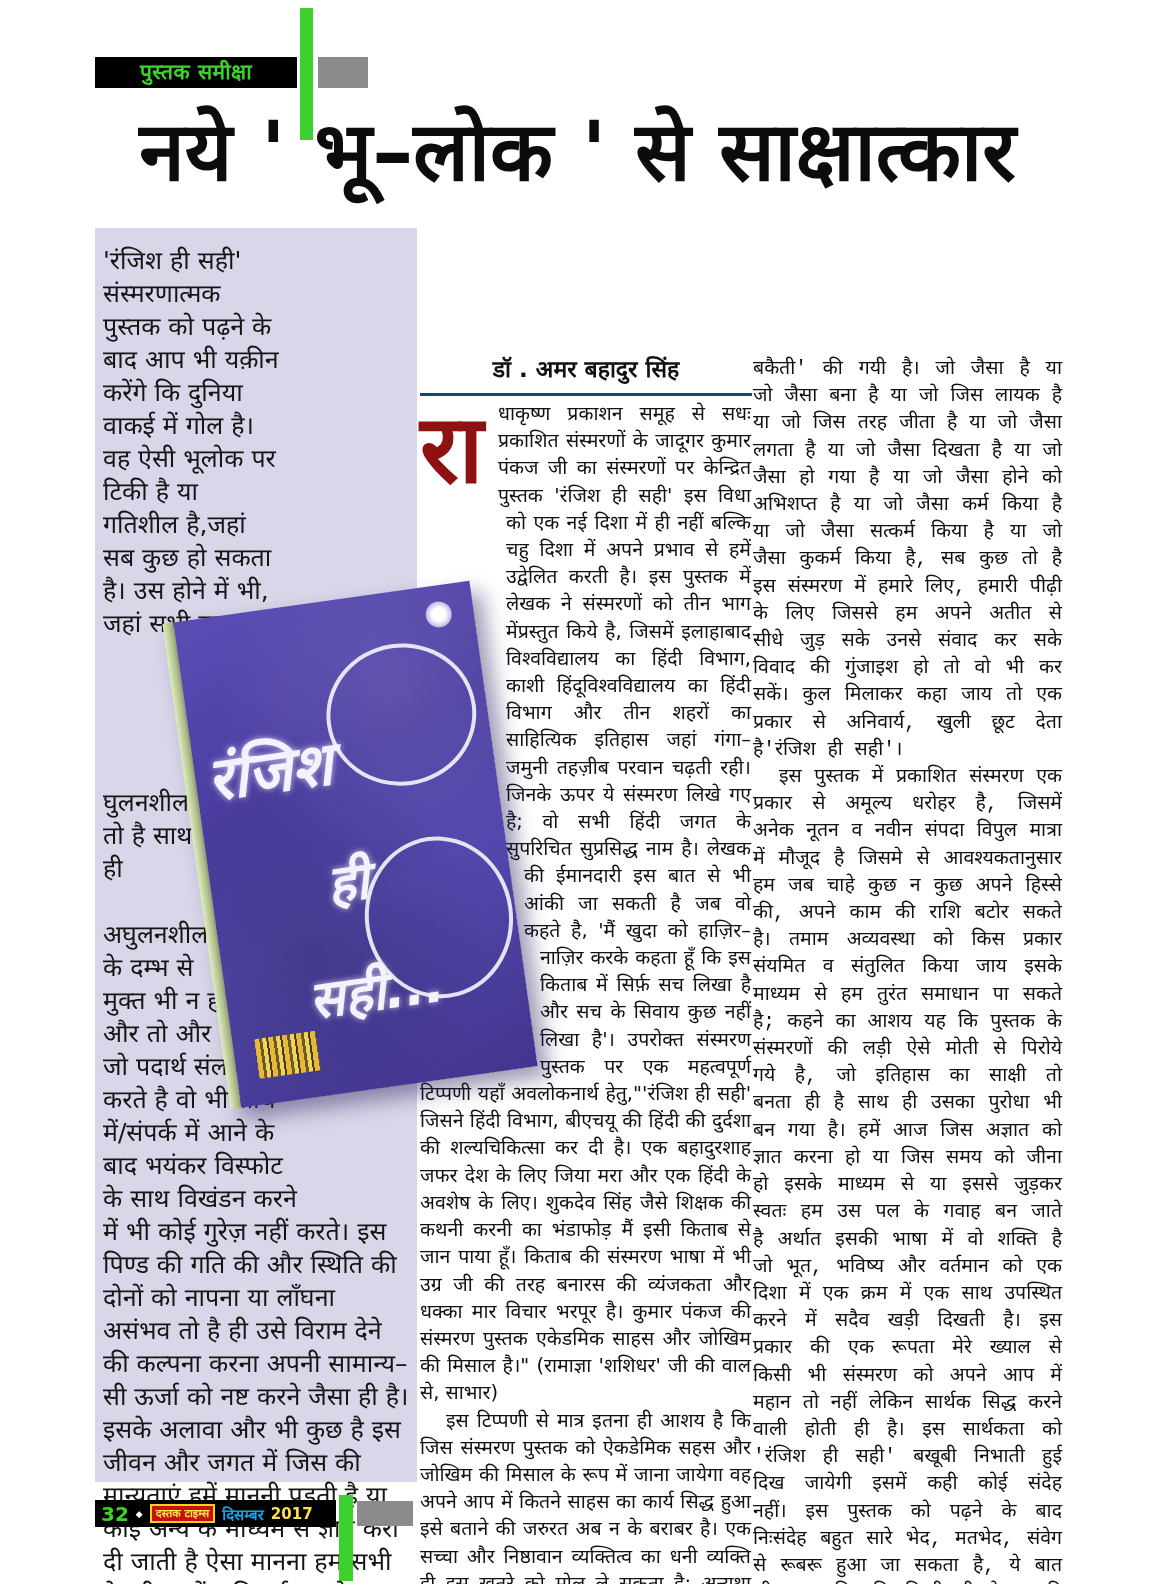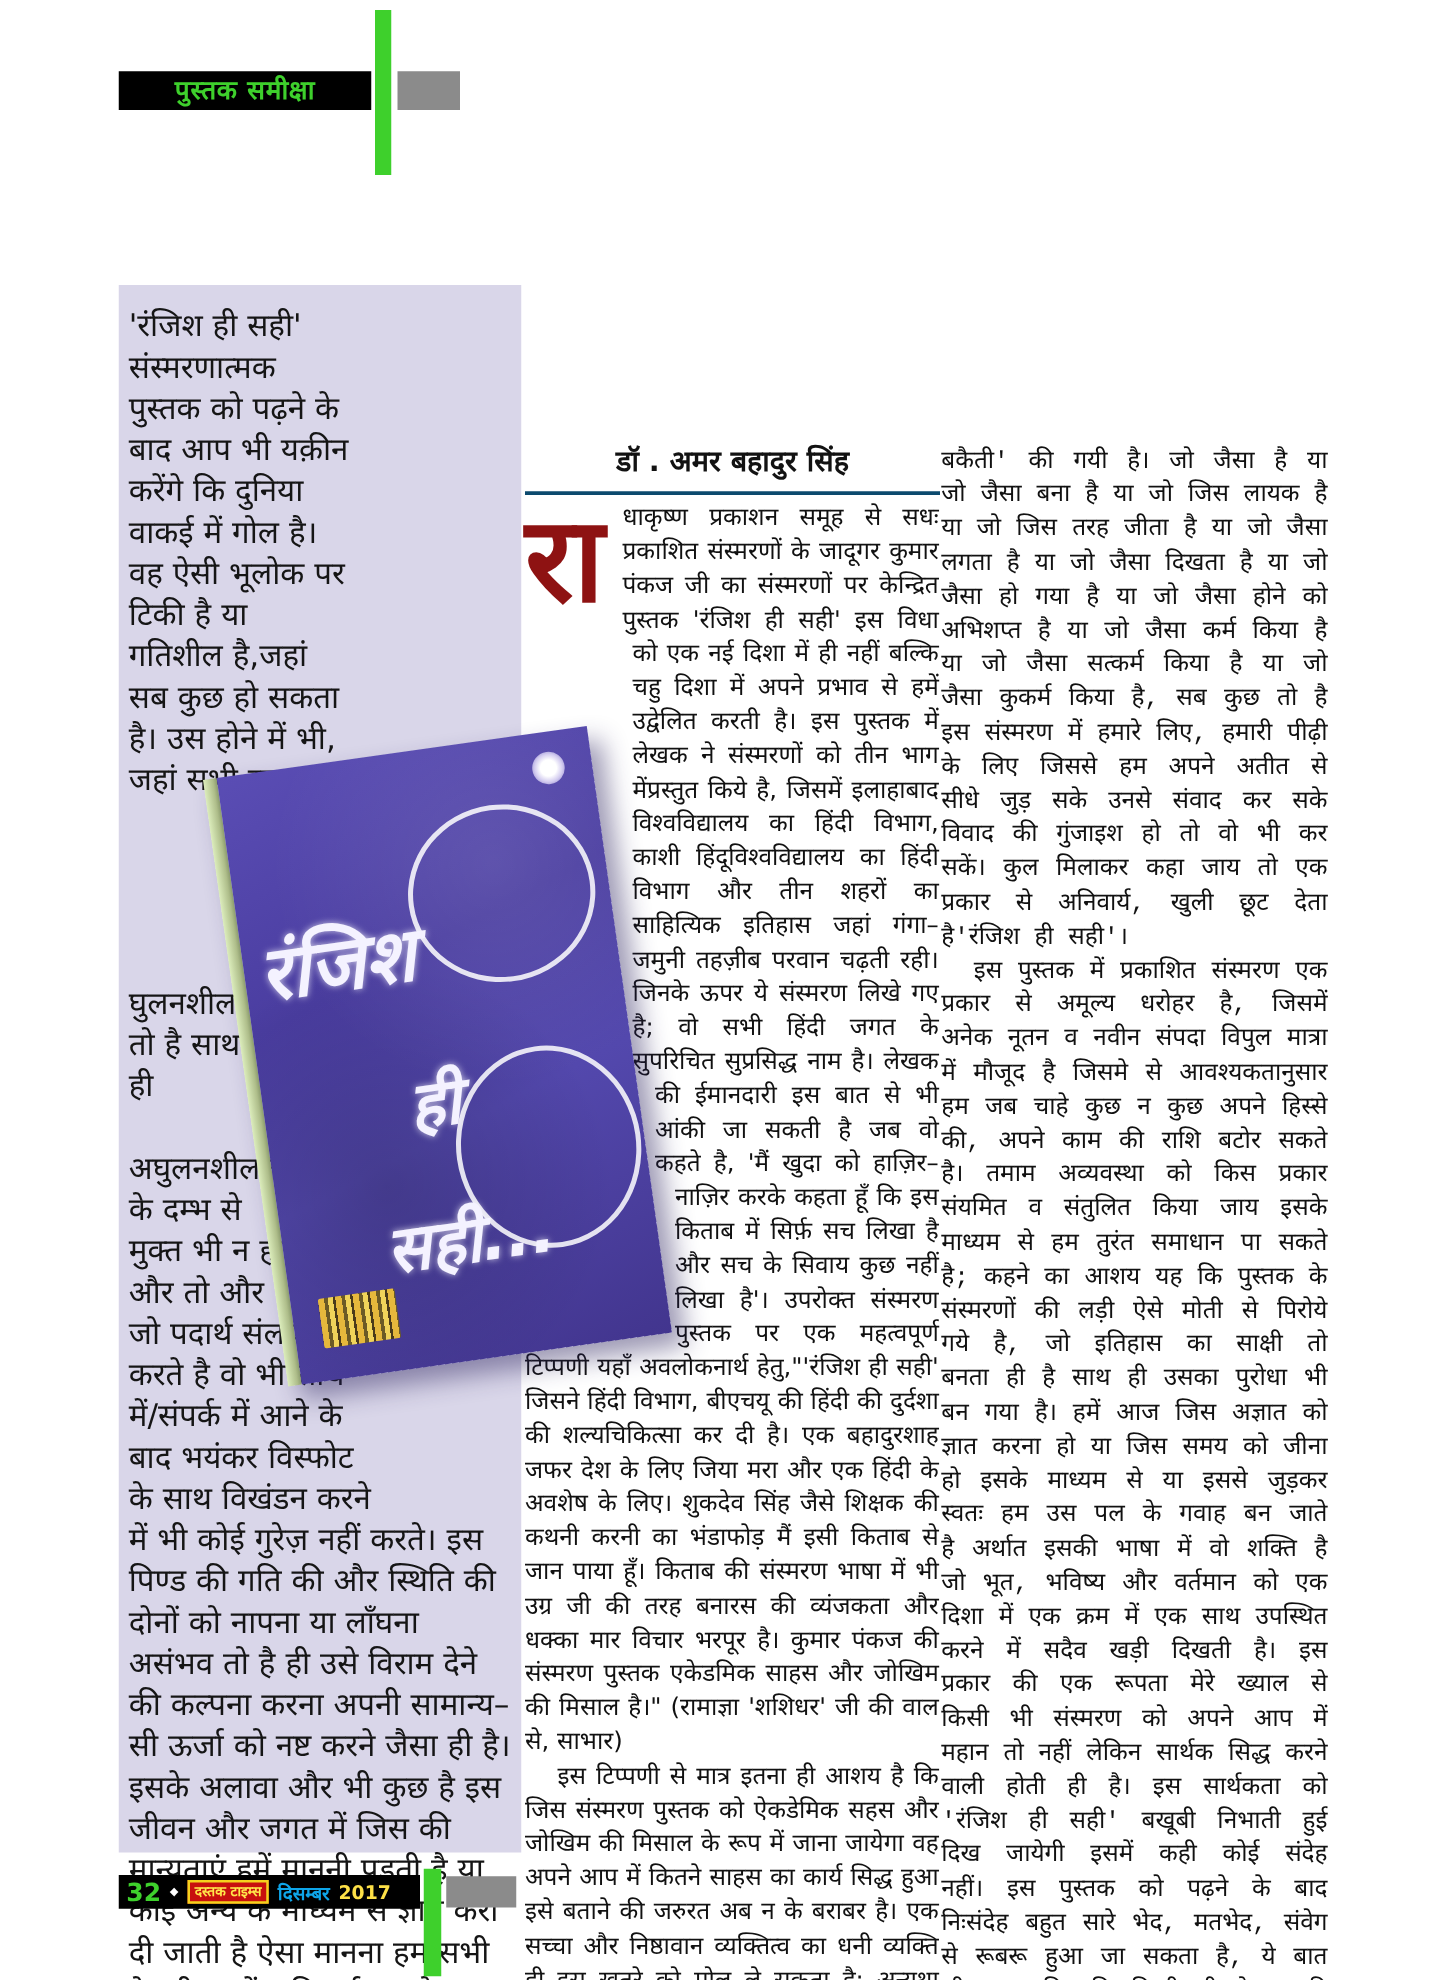--- a/index.html
+++ b/index.html
@@ -96,20 +96,21 @@
 <body>
 
 <div class="page">
 
   <div class="section-bar">
     <span>पुस्तक समीक्षा</span>
   </div>
   <div class="strip-top"></div>
   <div class="grayblock-top"></div>
 
+  <h1 class="main-title">नये ' भू–लोक ' से साक्षात्कार</h1>
   <div class="byline">डॉ . अमर बहादुर सिंह</div>
 
   <div class="intro-panel">
     <div class="intro-text">
       <div class="gr g1"></div>
       <div class="gr g2"></div>
       <div class="gr g3"></div>
       <div class="gr g4"></div>
       <div class="gr g5"></div>
       <div class="gr g6"></div>

